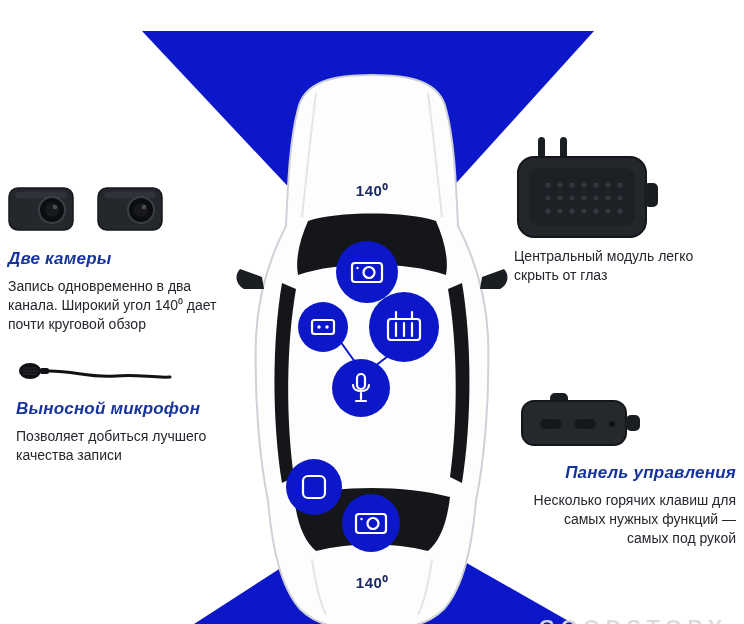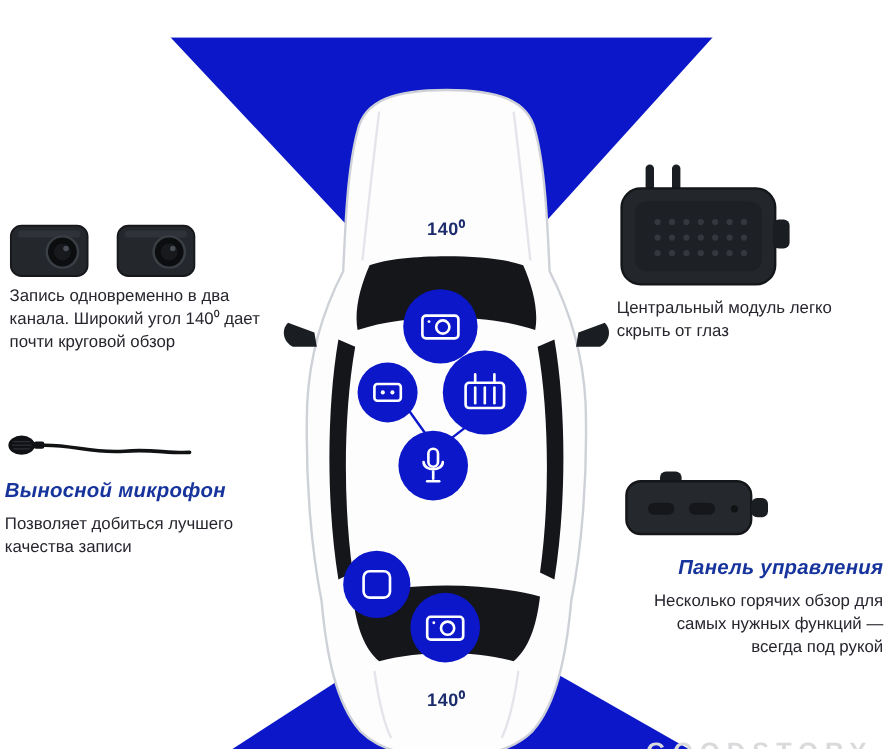--- a/index.html
+++ b/index.html
@@ -15,21 +15,21 @@
   .feature{position:absolute;}
   .feature .art{display:block;}
   .feature .title{
     font-size:17px;font-weight:700;font-style:italic;color:#17349c;
     margin:12px 0 8px 0;letter-spacing:.2px;
   }
   .feature .desc{
     font-size:14px;line-height:1.34;color:#26262e;margin:0;
   }
   #feature-cameras{left:8px;top:150px;width:232px;}
-  #feature-mic{left:4px;top:326px;width:220px;}
+  #feature-mic{left:16px;top:326px;width:220px;}
   #feature-gps{left:8px;top:446px;width:215px;}
   #feature-mainunit{left:514px;top:104px;width:222px;}
   #feature-panel{left:520px;top:360px;width:216px;text-align:right;}
   #watermark{
     position:absolute;right:16px;bottom:16px;
     font-size:21px;font-weight:700;letter-spacing:6px;color:#d9dadc;
     user-select:none;
     text-align:center;
   }
 </style>
@@ -160,20 +160,21 @@
         <circle cx="47" cy="26" r="2.3" fill="#4a4f57"></circle>
       </g>
       <g transform="translate(89,0)">
         <rect x="1" y="7" width="64" height="42" rx="9" fill="#24272c" stroke="#15171b" stroke-width="1.5"></rect>
         <rect x="7" y="11" width="52" height="6" rx="3" fill="#2f3339"></rect>
         <circle cx="44" cy="29" r="13" fill="#0c0d0f" stroke="#3a3f46" stroke-width="2"></circle>
         <circle cx="44" cy="29" r="7" fill="#17191d"></circle>
         <circle cx="47" cy="26" r="2.3" fill="#4a4f57"></circle>
       </g>
     </svg>
+    <div class="title">Две камеры</div>
     <p class="desc">Запись одновременно в два канала. Широкий угол 140⁰ дает почти круговой обзор</p>
   </div>
 
   <div class="feature" id="feature-mic">
     <svg class="art" width="160" height="30" viewBox="0 0 160 30">
       <ellipse cx="14" cy="14" rx="11" ry="8" fill="#0f1114"></ellipse>
       <path d="M 7 11 H 21 M 6 14 H 22 M 7 17 H 21" stroke="#2c2f34" stroke-width="1"></path>
       <rect x="24" y="11" width="9" height="6" rx="2" fill="#0f1114"></rect>
       <path d="M 33 14 C 60 14, 72 21, 100 19 C 122 17, 136 21, 154 20" stroke="#101214" stroke-width="3" fill="none" stroke-linecap="round"></path>
     </svg>
@@ -219,18 +220,18 @@
   <div class="feature" id="feature-panel">
     <svg class="art" width="130" height="60" viewBox="0 0 130 60">
       <rect x="30" y="2" width="18" height="12" rx="5" fill="#1a1d21"></rect>
       <rect x="2" y="10" width="104" height="44" rx="12" fill="#25282d" stroke="#141619" stroke-width="2"></rect>
       <rect x="20" y="28" width="22" height="10" rx="5" fill="#15171b"></rect>
       <rect x="54" y="28" width="22" height="10" rx="5" fill="#15171b"></rect>
       <circle cx="92" cy="33" r="3" fill="#101214"></circle>
       <rect x="106" y="24" width="14" height="16" rx="5" fill="#1a1d21"></rect>
     </svg>
     <div class="title">Панель управления</div>
-    <p class="desc">Несколько горячих обзор для самых нужных функций — всегда под рукой</p>
+    <p class="desc">Несколько горячих клавиш для самых нужных функций — самых под рукой</p>
   </div>
 
   <div id="watermark">GOODSTORY</div>
 
 </div>
 
 </body></html>

